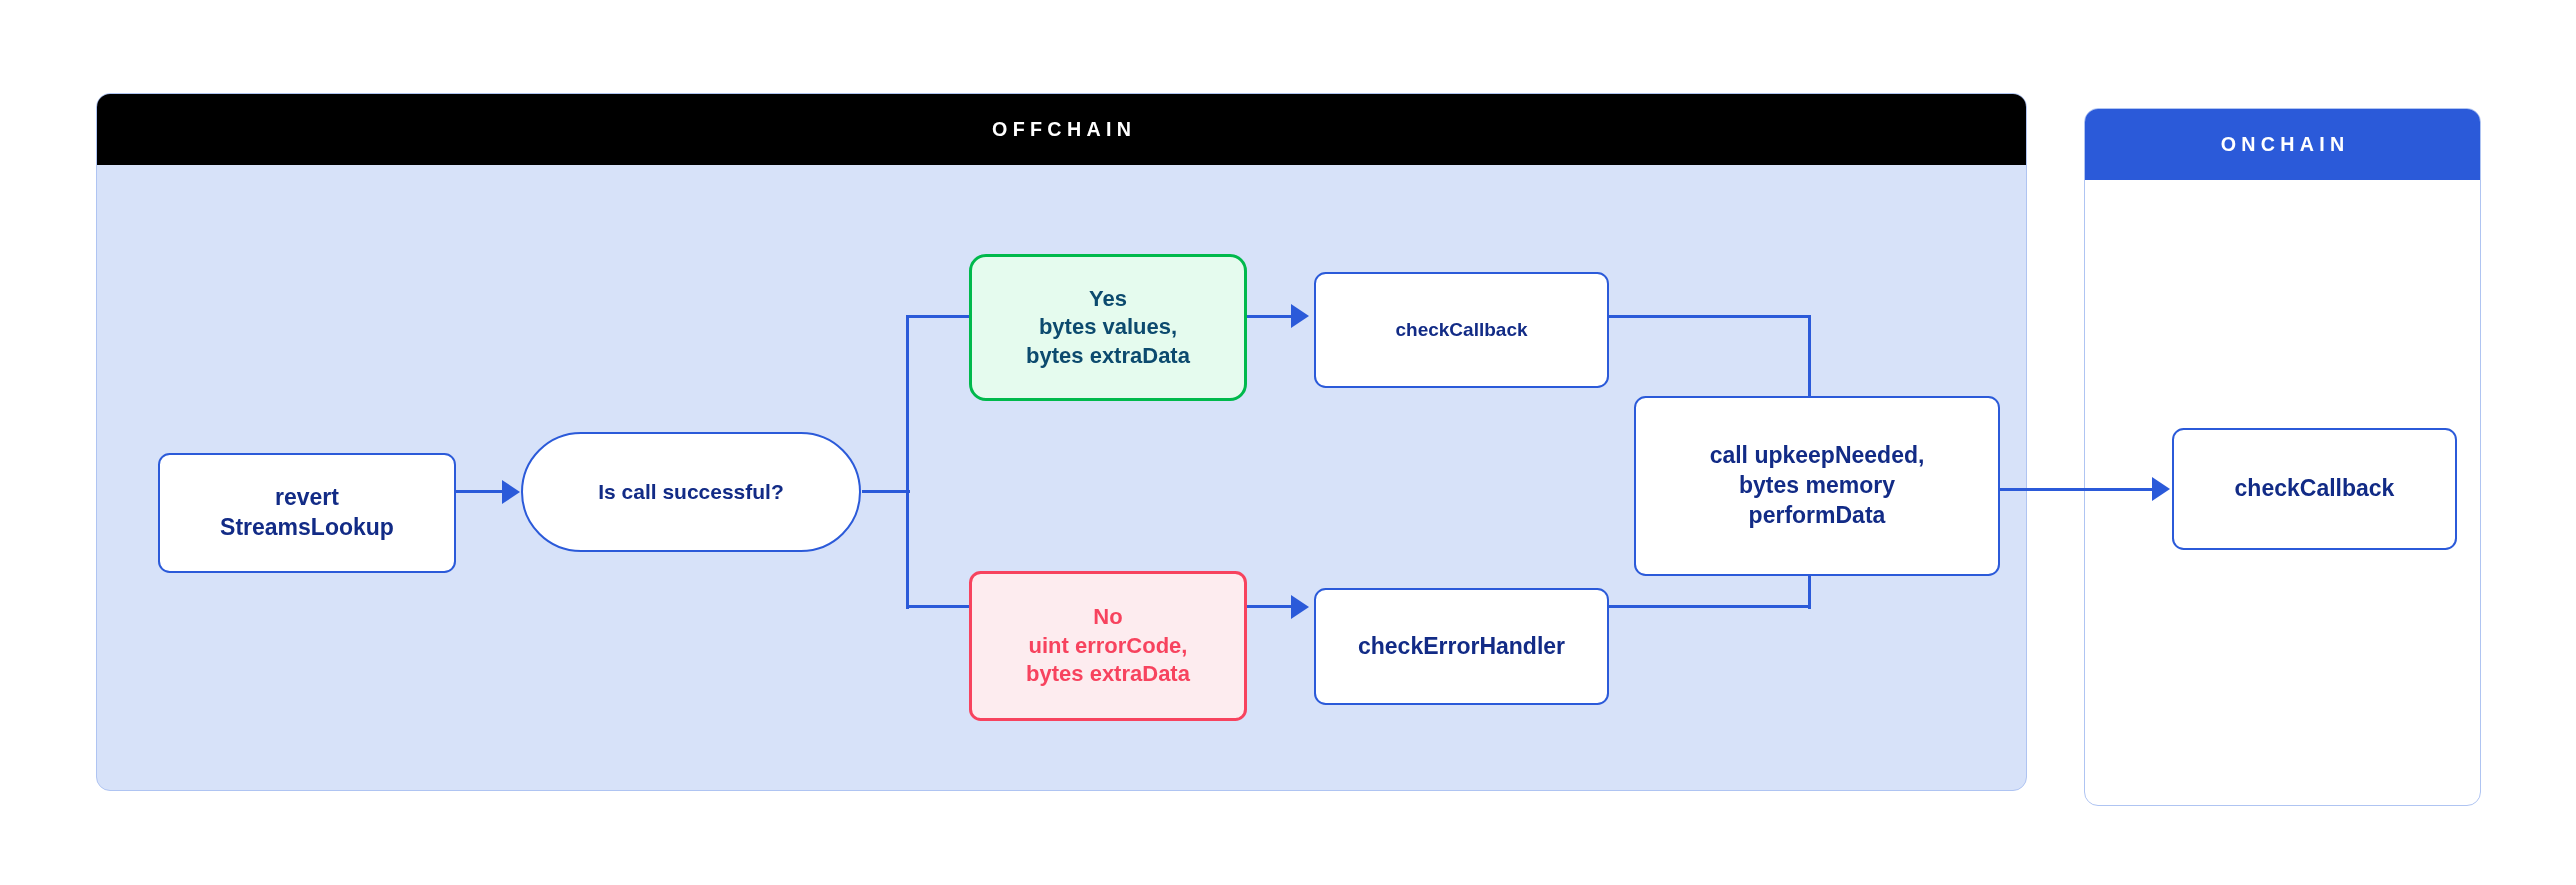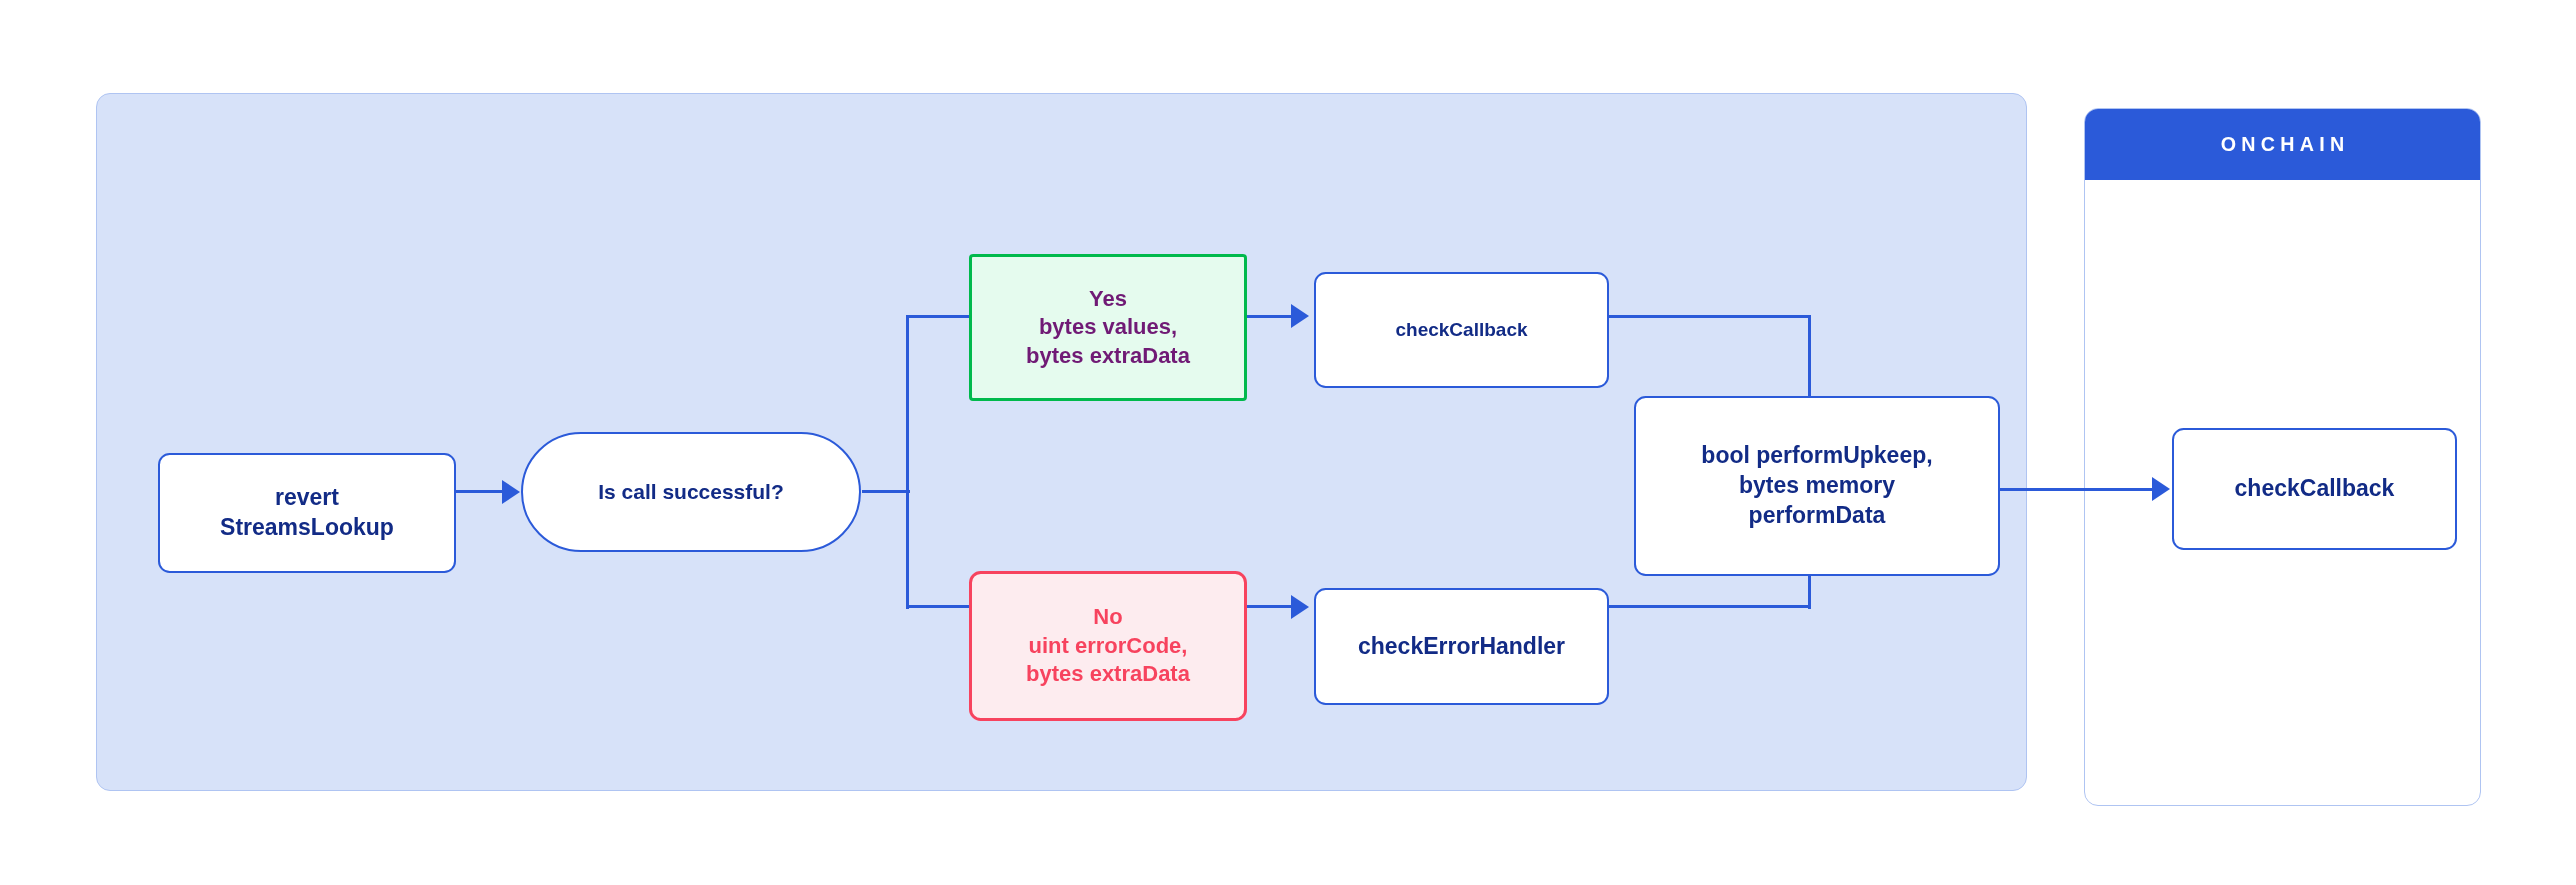--- a/index.html
+++ b/index.html
@@ -92,22 +92,22 @@
   }
   .node.pill {
     background: #FFFFFF;
     border: 2.7px solid #2B5AD9;
     border-radius: 531px;
     color: #122B86;
   }
   .node.green {
     background: #E5FBEE;
     border: 3.2px solid #00B94C;
-    border-radius: 4px;
-    color: #701a75;
+    border-radius: 17px;
+    color: #0c4a6e;
   }
   .node.red {
     background: #FDECEF;
     border: 3.2px solid #F7435E;
     border-radius: 11.7px;
     color: #F7435E;
   }
 
   
   #node-revert        { left: 158px;  top: 453px;  width: 298px; height: 120px; font-size: 23px; }
@@ -161,20 +161,21 @@
 
   #c-upkeep-perform     { left: 2000px; top: 488px;  width: 154px; }
   #ah-upkeep-perform    { left: 2152px; top: 477px; }
 </style>
 </head>
 <body>
 
 <div id="stage">
 
   <div class="panel" id="offchain-panel">
+    <div class="panel-header" id="offchain-header">OFFCHAIN</div>
     <div class="panel-body"></div>
   </div>
 
   <div class="panel" id="onchain-panel">
     <div class="panel-header" id="onchain-header">ONCHAIN</div>
     <div class="panel-body"></div>
   </div>
 
   <div class="conn h" id="c-revert-iscall"></div>
   <div class="arrowhead" id="ah-revert-iscall"></div>
@@ -209,20 +210,20 @@
 bytes extraData</div>
 
   <div class="node red" id="node-no">No
 uint errorCode,
 bytes extraData</div>
 
   <div class="node rect" id="node-checkcallback">checkCallback</div>
 
   <div class="node rect" id="node-checkerror">checkErrorHandler</div>
 
-  <div class="node rect" id="node-upkeepneeded">bool performUpkeep,
+  <div class="node rect" id="node-upkeepneeded">call upkeepNeeded,
 bytes memory
 performData</div>
 
   <div class="node rect" id="node-performupkeep">checkCallback</div>
 
 </div>
 
 
 </body></html>

